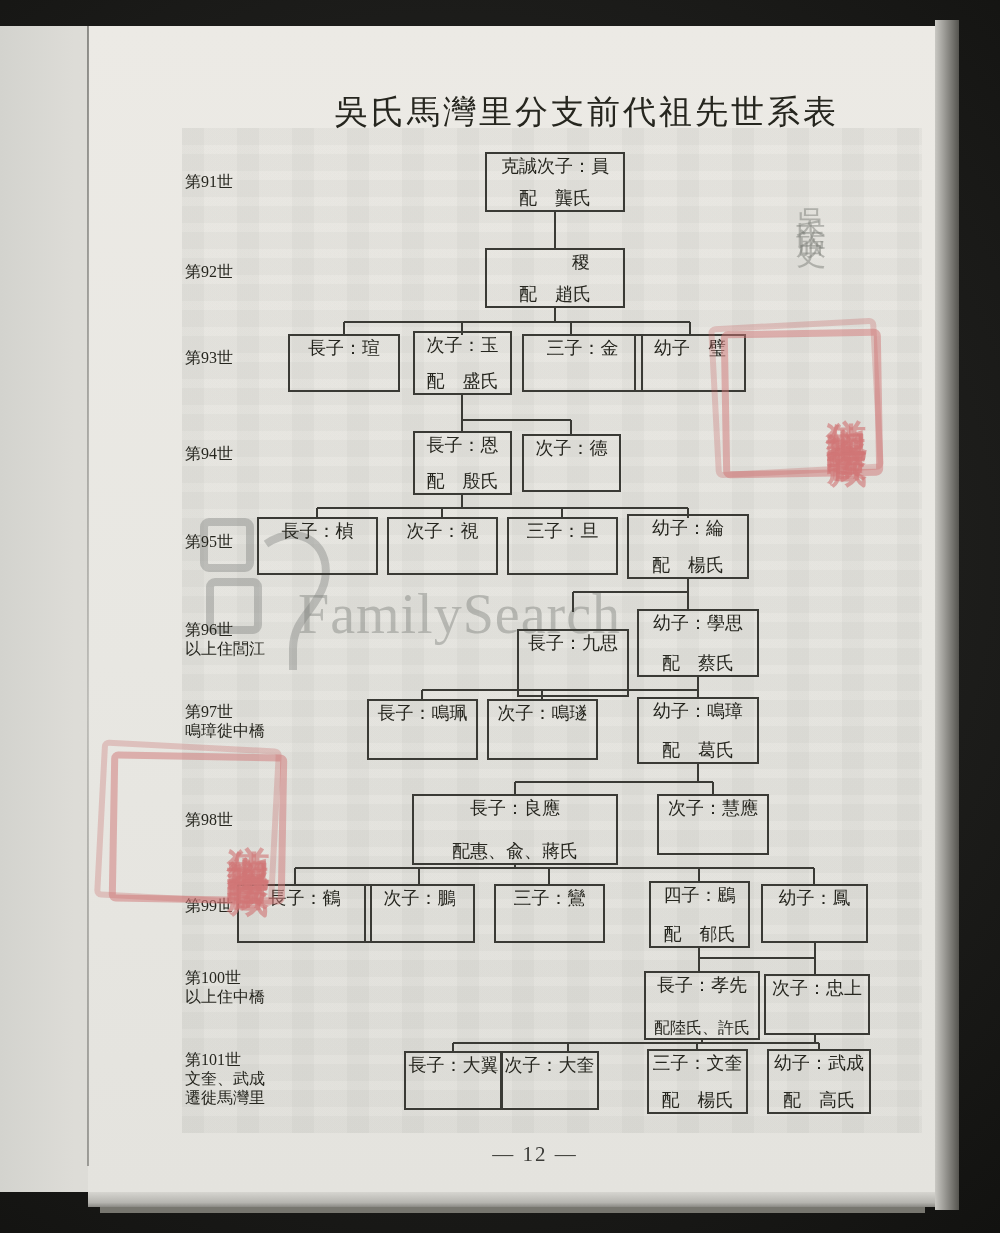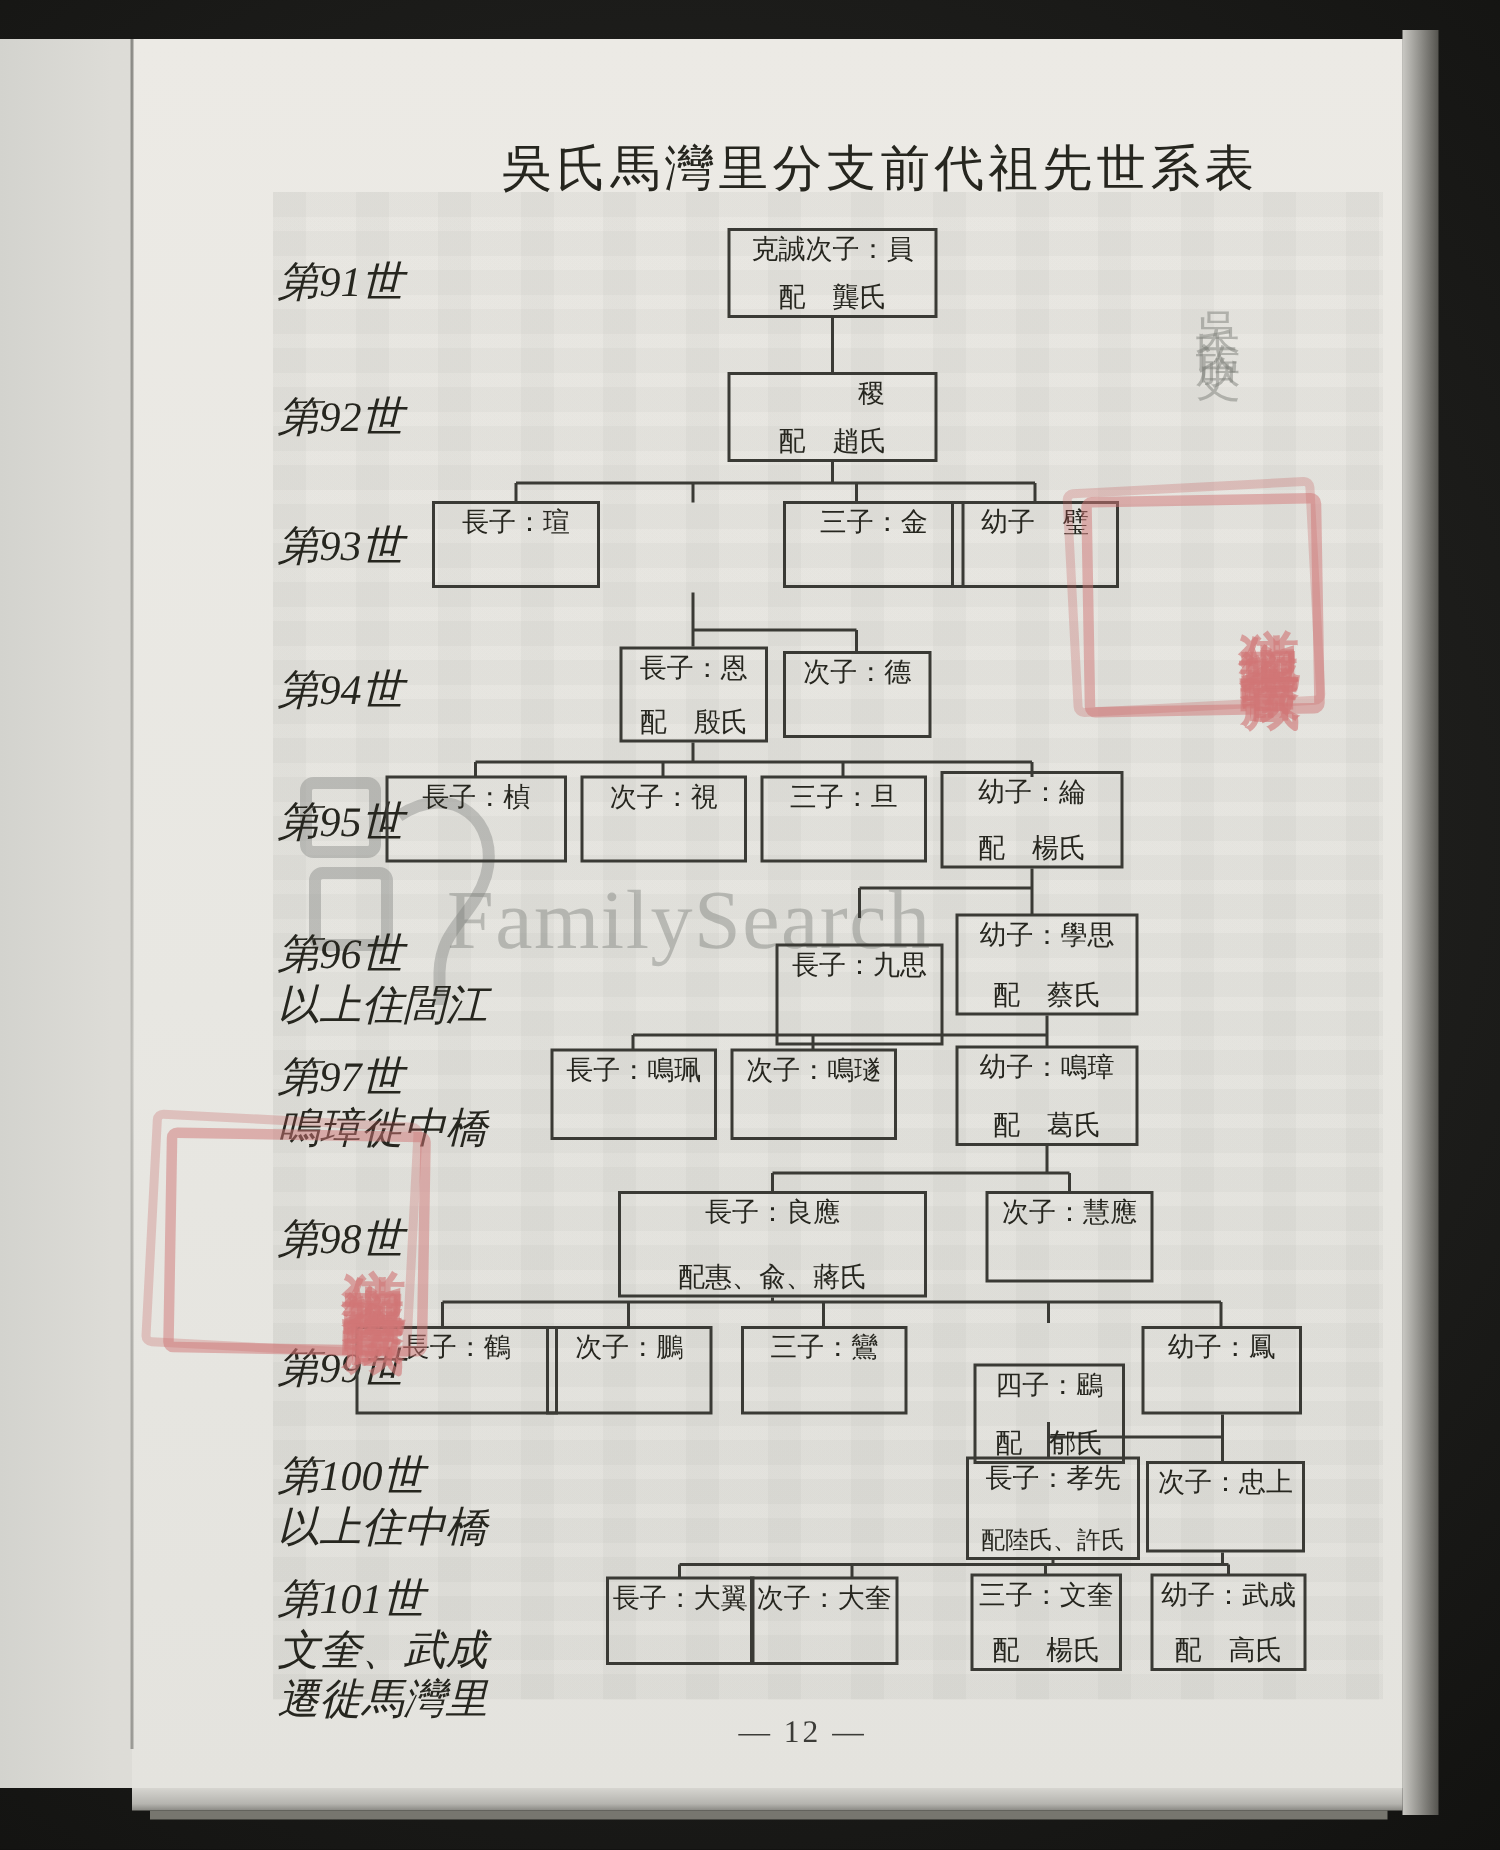--- a/index.html
+++ b/index.html
@@ -27,21 +27,21 @@
               font-size:30px;letter-spacing:10px;color:rgba(125,128,122,.5);}
   
   .wm-text{position:absolute;left:298px;top:582px;z-index:2;font-size:56px;font-weight:normal;
            color:rgba(122,124,120,.42);letter-spacing:1px;}
   .wm-logo{position:absolute;left:194px;top:512px;z-index:2;}
   
   .conn{position:absolute;left:0;top:0;z-index:3;}
   
   .title{position:absolute;left:335px;top:90px;z-index:4;font-size:33px;letter-spacing:3px;
          color:#26261f;white-space:nowrap;}
-  .gen-label{position:absolute;left:185px;z-index:4;font-size:28px;line-height:1.2;color:#26261f;font-style:italic;}
+  .gen-label{position:absolute;left:185px;z-index:4;font-size:16px;line-height:1.2;color:#26261f;}
   .gen-label span{display:block;}
   .node{position:absolute;z-index:4;border:2px solid #3a3a35;display:flex;flex-direction:column;
         justify-content:space-between;box-sizing:border-box;}
   .nl{display:block;text-align:center;font-size:18px;line-height:1.34;color:#26261f;white-space:nowrap;}
   .pageno{position:absolute;left:455px;top:1142px;width:160px;z-index:4;text-align:center;
           font-size:21px;letter-spacing:2px;color:#3c3c38;}
   
   .seal{position:absolute;z-index:5;border:7px solid rgba(208,118,118,.5);border-radius:7px;
         box-sizing:border-box;writing-mode:vertical-rl;text-align:center;
         color:rgba(208,118,118,.62);font-weight:bold;padding:6px 2px;letter-spacing:4px;}
@@ -133,20 +133,24 @@
   </div>
 
   <div class="node" style="left:485px;top:248px;width:140px;height:60px">
     <span class="nl" style="padding-left:52px">稷</span>
     <span class="nl">配　趙氏</span>
   </div>
 
   <div class="node" style="left:288px;top:334px;width:112px;height:58px">
     <span class="nl">長子：瑄</span>
     </div>
+  <div class="node" style="left:413px;top:331px;width:99px;height:64px">
+    <span class="nl">次子：玉</span>
+    <span class="nl">配　盛氏</span>
+    </div>
   <div class="node" style="left:522px;top:334px;width:121px;height:58px">
     <span class="nl">三子：金</span>
     </div>
   <div class="node" style="left:634px;top:334px;width:112px;height:58px">
     <span class="nl">幼子　璧</span>
     </div>
 
   <div class="node" style="left:413px;top:431px;width:99px;height:64px">
     <span class="nl">長子：恩</span>
     <span class="nl">配　殷氏</span>
@@ -198,21 +202,21 @@
 
   <div class="node" style="left:237px;top:884px;width:135px;height:59px">
     <span class="nl">長子：鶴</span>
     </div>
   <div class="node" style="left:364px;top:884px;width:111px;height:59px">
     <span class="nl">次子：鵬</span>
     </div>
   <div class="node" style="left:494px;top:884px;width:111px;height:59px">
     <span class="nl">三子：鸞</span>
     </div>
-  <div class="node" style="left:649px;top:909px;width:101px;height:67px">
+  <div class="node" style="left:649px;top:881px;width:101px;height:67px">
     <span class="nl">四子：鶌</span>
     <span class="nl">配　郁氏</span>
     </div>
   <div class="node" style="left:761px;top:884px;width:107px;height:59px">
     <span class="nl">幼子：鳳</span>
     </div>
 
   <div class="node" style="left:644px;top:971px;width:116px;height:69px">
     <span class="nl">長子：孝先</span>
     <span class="nl" style="font-size:16px">配陸氏、許氏</span>

